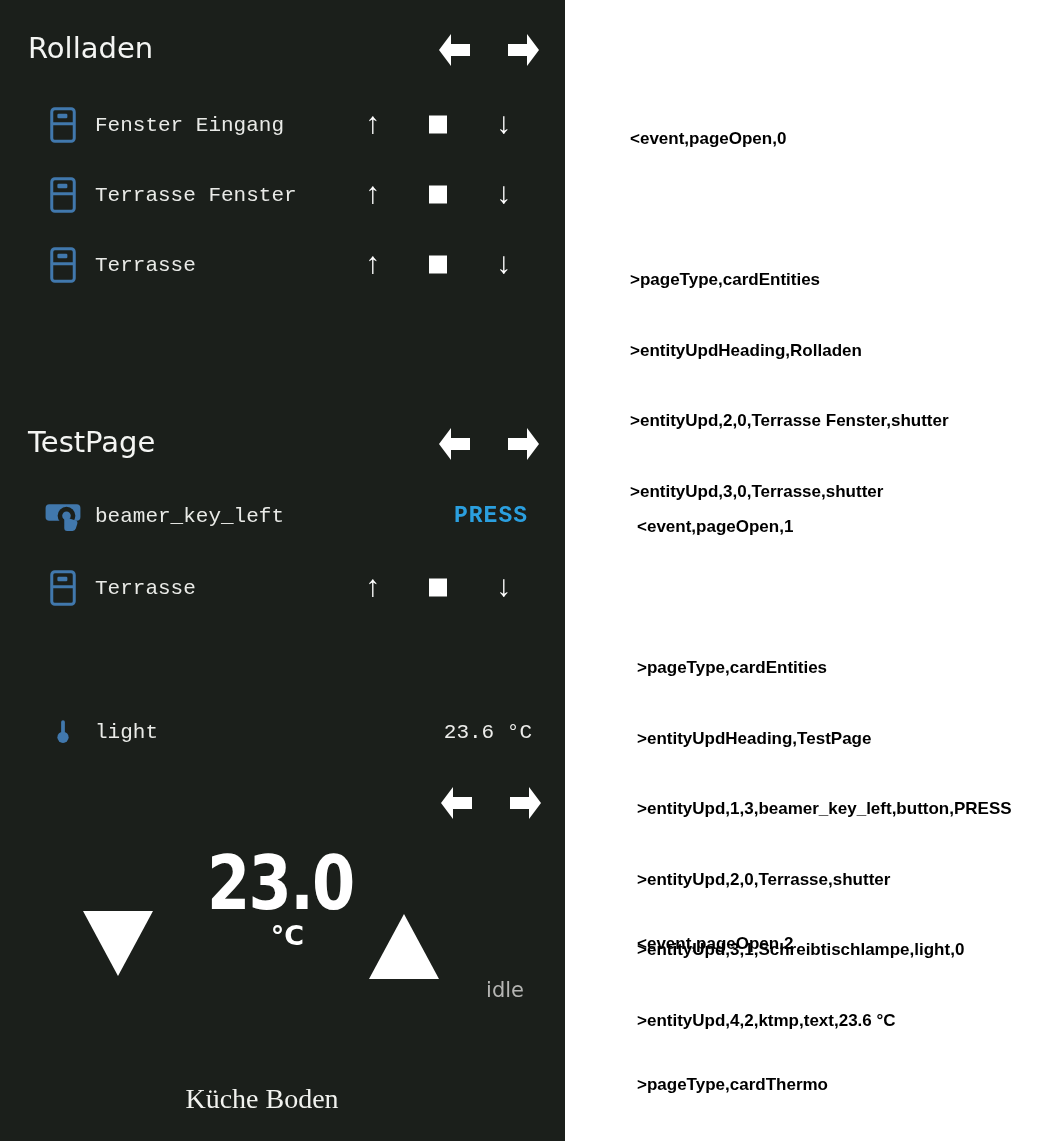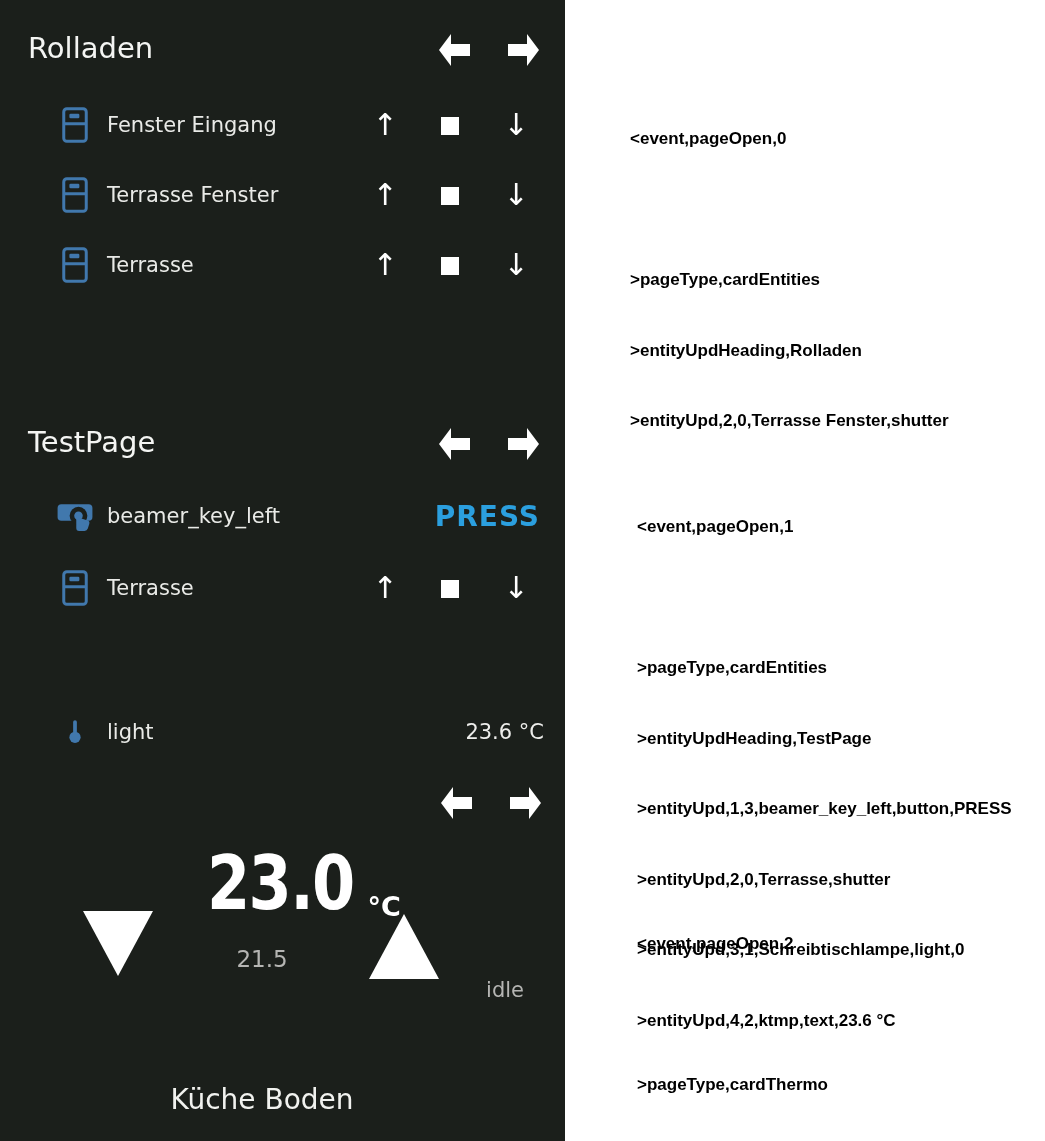--- a/index.html
+++ b/index.html
@@ -14,83 +14,83 @@
     position: absolute; left: 0; top: 0; width: 565px; height: 1141px;
     background: #1b1f1b;
   }
   .card-title {
     position: absolute; left: 28px; color: #f4f5f3;
     font-size: 29px; line-height: 36px; font-weight: 400;
   }
   .nav { position: absolute; width: 33px; height: 34px; cursor: pointer; }
   .nav svg { display: block; }
 
-  .row { position: absolute; left: 12px; width: 565px; height: 44px; }
+  .row { position: absolute; left: 0; width: 565px; height: 44px; font-family: Liberation Mono, monospace; }
   .eicon {
     position: absolute; left: 42px; top: 50%; transform: translateY(-50%);
     width: 42px; height: 42px; display: flex; align-items: center; justify-content: center;
   }
   .elabel {
     position: absolute; left: 95px; top: 50%; transform: translateY(-50%);
     font-size: 21px; color: #e9eae7; white-space: nowrap;
   }
   .ctl {
     position: absolute; top: 50%; transform: translate(-50%,-50%);
     color: #ffffff; font-size: 30px; line-height: 30px; width: 44px;
     text-align: center; cursor: pointer;
   }
   .ctl.up   { left: 373px; }
   .ctl.stop { left: 438px; }
   .ctl.down { left: 504px; }
   .sq { display: inline-block; width: 18px; height: 18px; background: #ffffff; margin-top: 6px; }
 
   .press {
     position: absolute; right: 37px; top: 50%; transform: translateY(-50%);
-    color: #2b9fdf; font-size: 28px; font-weight: 600; letter-spacing: 1px; cursor: pointer;
+    color: #2b9fdf; font-size: 23px; font-weight: 600; letter-spacing: 1px; cursor: pointer;
   }
   .value {
     position: absolute; right: 33px; top: 50%; transform: translateY(-50%);
     color: #ededeb; font-size: 21px; white-space: nowrap;
   }
   .toggle { position: absolute; right: 33px; top: 50%; transform: translateY(-50%);
     width: 62px; height: 36px; cursor: pointer; }
   .toggle .track {
     position: absolute; left: 6px; top: 5px; width: 56px; height: 26px;
     border-radius: 13px; background: #474747;
   }
   .toggle .knob {
     position: absolute; left: 0; top: 0; width: 36px; height: 36px;
     border-radius: 50%; background: #9b9b9b;
   }
 
   
   .thermo-temp {
     position: absolute; left: 207px; top: 846px;
-    display: flex; align-items: flex-end; color: #ffffff;
+    display: flex; align-items: center; color: #ffffff; flex-direction: column;
   }
   .thermo-temp .big {
     display: inline-block; font-size: 74px; line-height: 74px; font-weight: 700;
     letter-spacing: -2px; transform: scaleX(0.84); transform-origin: left top;
   }
   .thermo-temp .sup {
     font-size: 27px; line-height: 27px; font-weight: 700; margin-left: -14px; margin-top: 2px;
   }
   .tri { position: absolute; cursor: pointer; }
   .tri svg { display: block; }
   .set-temp {
     position: absolute; left: 0; top: 946px; width: 524px; text-align: center;
     color: #b5b5b3; font-size: 23px;
   }
   .hvac-state {
     position: absolute; left: 0; top: 978px; width: 524px; text-align: right;
     color: #b5b5b3; font-size: 21px;
   }
   .thermo-name {
     position: absolute; left: 0; top: 1083px; width: 524px; text-align: center;
-    color: #f1f2ef; font-size: 28px;
+    color: #f1f2ef; font-size: 28px; font-family: Liberation Serif, serif;
   }
 
   
   .log-block {
     position: absolute; color: #000000;
     font-family: "Liberation Sans", sans-serif; font-weight: 700;
     font-size: 17px; line-height: 23.5px; white-space: pre; margin-left: 18px;
   }
   .log-gap { height: 23.5px; }
   .log-line { height: 23.5px; }
@@ -234,33 +234,33 @@
       <svg width="72" height="68" viewBox="0 0 72 68">
           <polygon points="1,1 71,1 36,66" fill="#ffffff"></polygon>
         </svg>
     </div>
     <div class="tri" style="left:368px;top:912px">
       <svg width="72" height="68" viewBox="0 0 72 68">
           <polygon points="36,2 71,67 1,67" fill="#ffffff"></polygon>
         </svg>
     </div>
 
-    <div class="set-temp">21.5</div>
     <div class="hvac-state">idle</div>
     <div class="thermo-name">Küche Boden</div>
   </div>
 
   <div>
 
     <div class="log-block" style="left:612px;top:80px">
       <div class="log-line">&lt;event,pageOpen,0</div>
       <div class="log-gap"></div>
       <div class="log-line">&gt;pageType,cardEntities</div>
       <div class="log-line">&gt;entityUpdHeading,Rolladen</div>
       <div class="log-line">&gt;entityUpd,2,0,Terrasse Fenster,shutter</div>
+      <div class="log-line">&gt;entityUpd,3,0,Terrasse,shutter</div>
     </div>
 
     <div class="log-block" style="left:619px;top:468px">
       <div class="log-line">&lt;event,pageOpen,1</div>
       <div class="log-gap"></div>
       <div class="log-line">&gt;pageType,cardEntities</div>
       <div class="log-line">&gt;entityUpdHeading,TestPage</div>
       <div class="log-line">&gt;entityUpd,1,3,beamer_key_left,button,PRESS</div>
       <div class="log-line">&gt;entityUpd,2,0,Terrasse,shutter</div>
       <div class="log-line">&gt;entityUpd,3,1,Schreibtischlampe,light,0</div>

